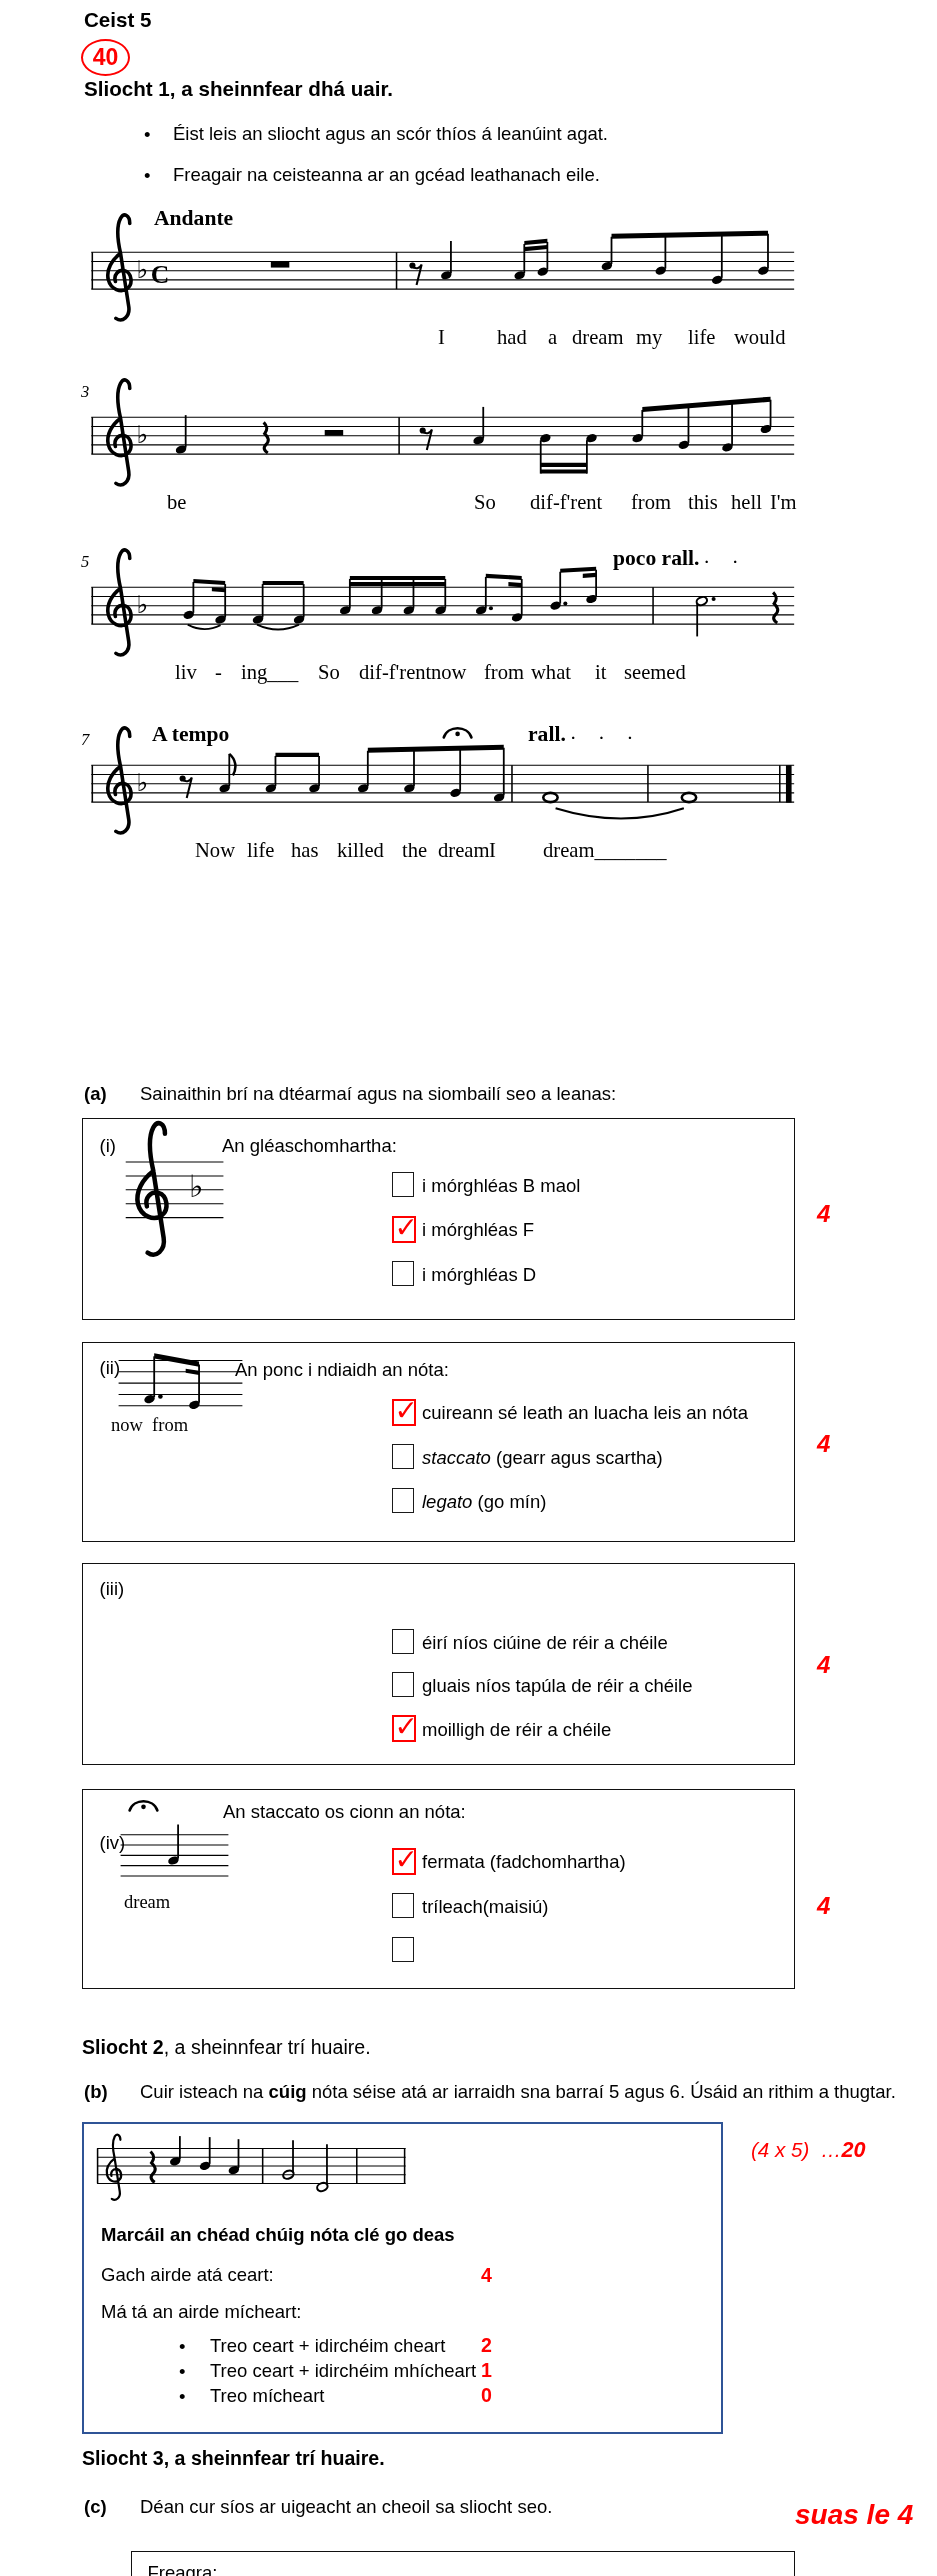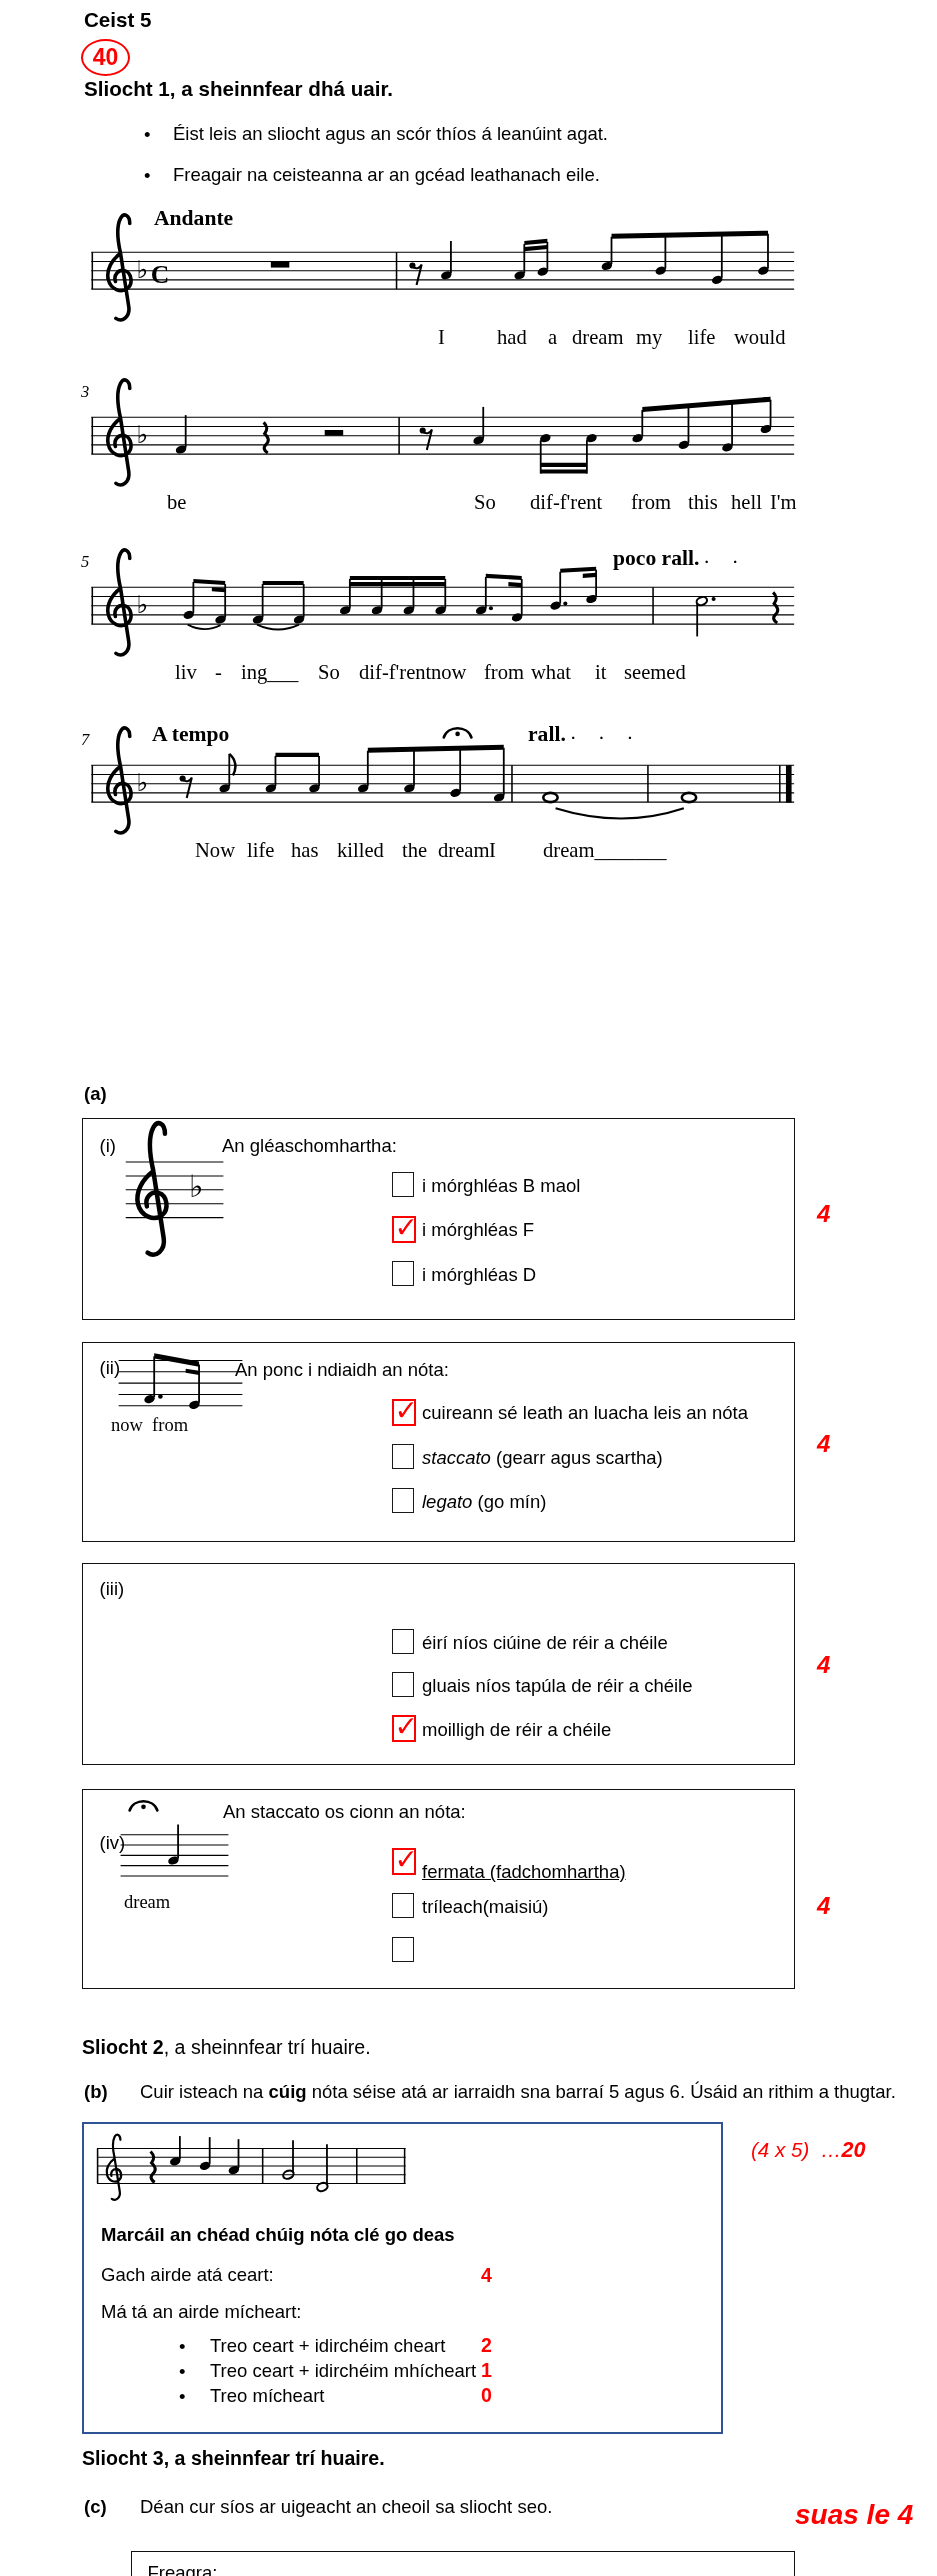--- a/index.html
+++ b/index.html
@@ -279,20 +279,21 @@
     <span class="lyr" style="left:214px;">has</span>
     <span class="lyr" style="left:260px;">killed</span>
     <span class="lyr" style="left:325px;">the</span>
     <span class="lyr" style="left:361px;">dream</span>
     <span class="lyr" style="left:412px;">I</span>
     <span class="lyr" style="left:466px;">dream_______</span>
   </div>
 
 
   <div class="abs b t36" style="left:84px;top:1083px;">(a)</div>
+  <div class="abs t36" style="left:140px;top:1083px;">Sainaithin brí na dtéarmaí agus na siombailí seo a leanas:</div>
 
   <div class="abs box" style="left:82px;top:1118px;width:711px;height:200px;">
     <span class="abs t36" style="left:16.5px;top:15.5px;">(i)</span>
     <svg style="left:35px;top:-1px;" width="108" height="155" viewBox="0 0 210 300">
       <line class="stf" x1="15" y1="85" x2="205" y2="85"></line>
         <line class="stf" x1="15" y1="112" x2="205" y2="112"></line>
       <line class="stf" x1="15" y1="139" x2="205" y2="139"></line>
         <line class="stf" x1="15" y1="166" x2="205" y2="166"></line>
       <line class="stf" x1="15" y1="193" x2="205" y2="193"></line>
       <use href="#gclef" transform="translate(20,-15) scale(1.25)"></use>
@@ -356,21 +357,21 @@
         <line class="stf" x1="5" y1="45" x2="215" y2="45"></line>
       <line class="stf" x1="5" y1="65" x2="215" y2="65"></line>
         <line class="stf" x1="5" y1="85" x2="215" y2="85"></line>
       <line class="stf" x1="5" y1="105" x2="215" y2="105"></line>
       <use href="#nh" transform="translate(108,75)"></use>
         <line class="stem" x1="117" y1="71" x2="117" y2="5"></line>
     </svg>
     <span class="cap" style="left:41px;top:102px;">dream</span>
     <span class="abs t36" style="left:140px;top:11.3px;">An staccato os cionn an nóta:</span>
     <span class="cb checked" style="top:58px;"></span>
-    <span class="opt" style="top:71px;text-decoration:underline;"><i></i><span>fermata (fadchomhartha)</span></span>
+    <span class="opt" style="top:61px;"><i></i><span>fermata (fadchomhartha)</span></span>
     <span class="cb" style="top:103px;"></span>
     <span class="opt" style="top:106px;"><i></i><span>tríleach(maisiú)</span></span>
     <span class="cb" style="top:147px;"></span>
   </div>
   <div class="abs marknum" style="left:817px;top:1892px;">4</div>
 
   <div class="abs t38" style="left:82px;top:2036px;">
     <span class="b">Sliocht 2</span><span>, a sheinnfear trí huaire.</span>
   </div>
 

